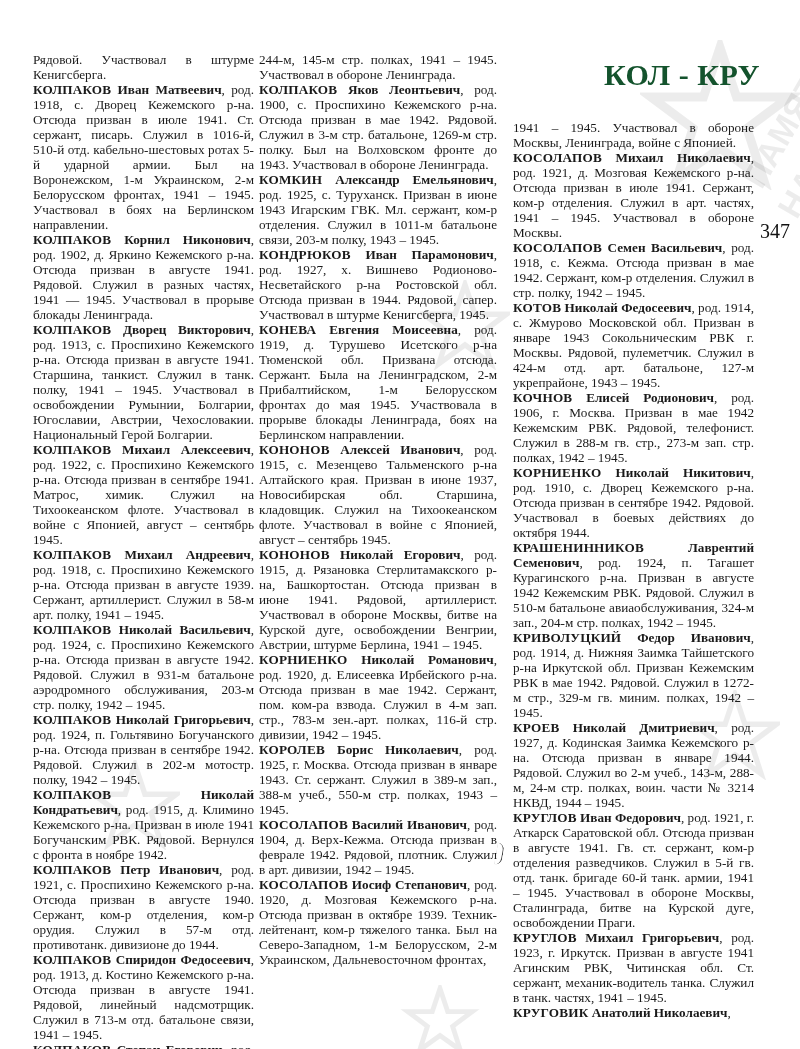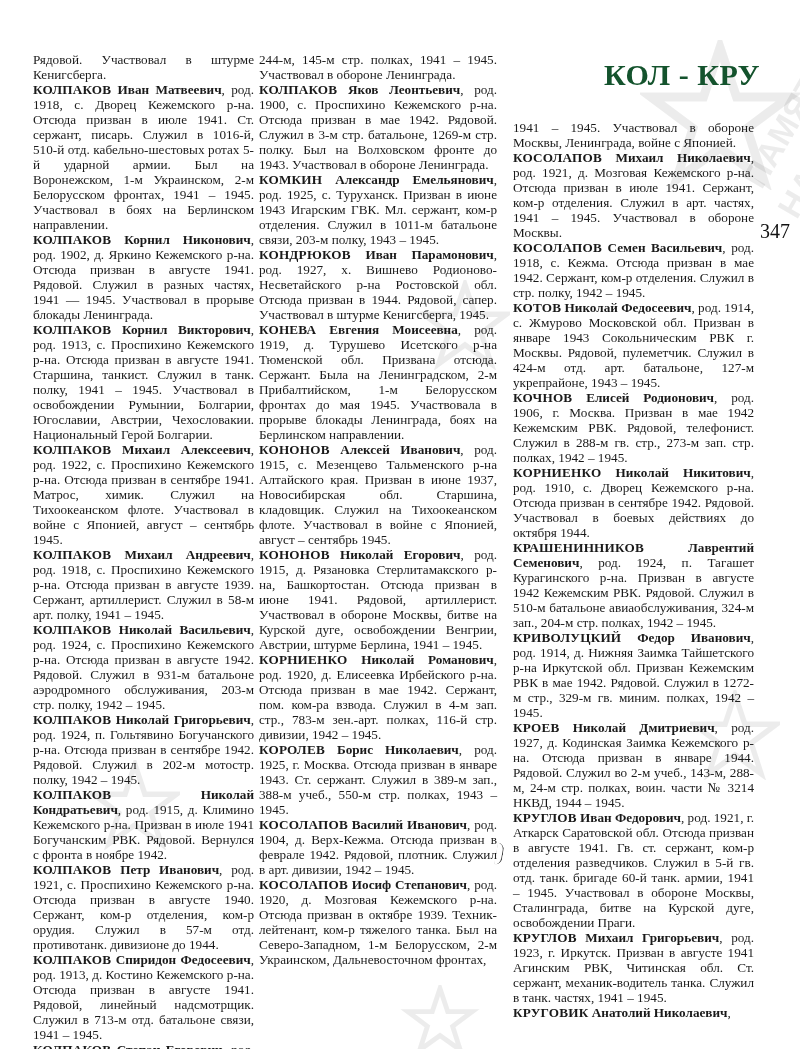--- a/index.html
+++ b/index.html
@@ -61,21 +61,21 @@
     <polygon points="50,5 61,38 96,38 68,59 79,93 50,72 21,93 32,59 4,38 39,38" fill="none" stroke="#000" stroke-width="6"></polygon>
   </svg>
 
   <div class="header-title">КОЛ - КРУ</div>
   <div class="page-number">347</div>
 
   <div class="col col-left">
       <p class="entry"><span class="body-text">Рядовой. Участвовал в штурме Кенигсберга.</span></p>
       <p class="entry"><span class="surname">КОЛПАКОВ</span> <span class="given">Иван Матвеевич</span><span class="body-text">, род. 1918, с. Дворец Кежемского р-на. Отсюда призван в июле 1941. Ст. сержант, писарь. Служил в 1016-й, 510-й отд. кабельно-шестовых ротах 5-й ударной армии. Был на Воронежском, 1-м Украинском, 2-м Белорусском фронтах, 1941 – 1945. Участвовал в боях на Берлинском направлении.</span></p>
       <p class="entry"><span class="surname">КОЛПАКОВ</span> <span class="given">Корнил Никонович</span><span class="body-text">, род. 1902, д. Яркино Кежемского р-на. Отсюда призван в августе 1941. Рядовой. Служил в разных частях, 1941 — 1945. Участвовал в прорыве блокады Ленинграда.</span></p>
-      <p class="entry"><span class="surname">КОЛПАКОВ</span> <span class="given">Корнил Викторович</span><span class="body-text">, род. 1913, с. Проспихино Кежемского р-на. Отсюда призван в августе 1941. Старшина, танкист. Служил в танк. полку, 1941 – 1945. Участвовал в освобождении Румынии, Болгарии, Югославии, Австрии, Чехословакии. Национальный Герой Болгарии.</span></p>
+      <p class="entry"><span class="surname">КОЛПАКОВ</span> <span class="given">Дворец Викторович</span><span class="body-text">, род. 1913, с. Проспихино Кежемского р-на. Отсюда призван в августе 1941. Старшина, танкист. Служил в танк. полку, 1941 – 1945. Участвовал в освобождении Румынии, Болгарии, Югославии, Австрии, Чехословакии. Национальный Герой Болгарии.</span></p>
       <p class="entry"><span class="surname">КОЛПАКОВ</span> <span class="given">Михаил Алексеевич</span><span class="body-text">, род. 1922, с. Проспихино Кежемского р-на. Отсюда призван в сентябре 1941. Матрос, химик. Служил на Тихоокеанском флоте. Участвовал в войне с Японией, август – сентябрь 1945.</span></p>
       <p class="entry"><span class="surname">КОЛПАКОВ</span> <span class="given">Михаил Андреевич</span><span class="body-text">, род. 1918, с. Проспихино Кежемского р-на. Отсюда призван в августе 1939. Сержант, артиллерист. Служил в 58-м арт. полку, 1941 – 1945.</span></p>
       <p class="entry"><span class="surname">КОЛПАКОВ</span> <span class="given">Николай Васильевич</span><span class="body-text">, род. 1924, с. Проспихино Кежемского р-на. Отсюда призван в августе 1942. Рядовой. Служил в 931-м батальоне аэродромного обслуживания, 203-м стр. полку, 1942 – 1945.</span></p>
       <p class="entry"><span class="surname">КОЛПАКОВ</span> <span class="given">Николай Григорьевич</span><span class="body-text">, род. 1924, п. Гольтявино Богучанского р-на. Отсюда призван в сентябре 1942. Рядовой. Служил в 202-м мотостр. полку, 1942 – 1945.</span></p>
       <p class="entry"><span class="surname">КОЛПАКОВ</span> <span class="given">Николай Кондратьевич</span><span class="body-text">, род. 1915, д. Климино Кежемского р-на. Призван в июле 1941 Богучанским РВК. Рядовой. Вернулся с фронта в ноябре 1942.</span></p>
       <p class="entry"><span class="surname">КОЛПАКОВ</span> <span class="given">Петр Иванович</span><span class="body-text">, род. 1921, с. Проспихино Кежемского р-на. Отсюда призван в августе 1940. Сержант, ком-р отделения, ком-р орудия. Служил в 57-м отд. противотанк. дивизионе до 1944.</span></p>
       <p class="entry"><span class="surname">КОЛПАКОВ</span> <span class="given">Спиридон Федосеевич</span><span class="body-text">, род. 1913, д. Костино Кежемского р-на. Отсюда призван в августе 1941. Рядовой, линейный надсмотрщик. Служил в 713-м отд. батальоне связи, 1941 – 1945.</span></p>
       <p class="entry"><span class="surname">КОЛПАКОВ</span> <span class="given">Степан Егорович</span><span class="body-text">, род. 1915, с. Проспихино Кежемского р-на. Отсюда призван в августе 1941. Рядовой, снайпер. Служил в 10-м батальоне,</span></p>
     </div>
   <div class="col col-mid">

